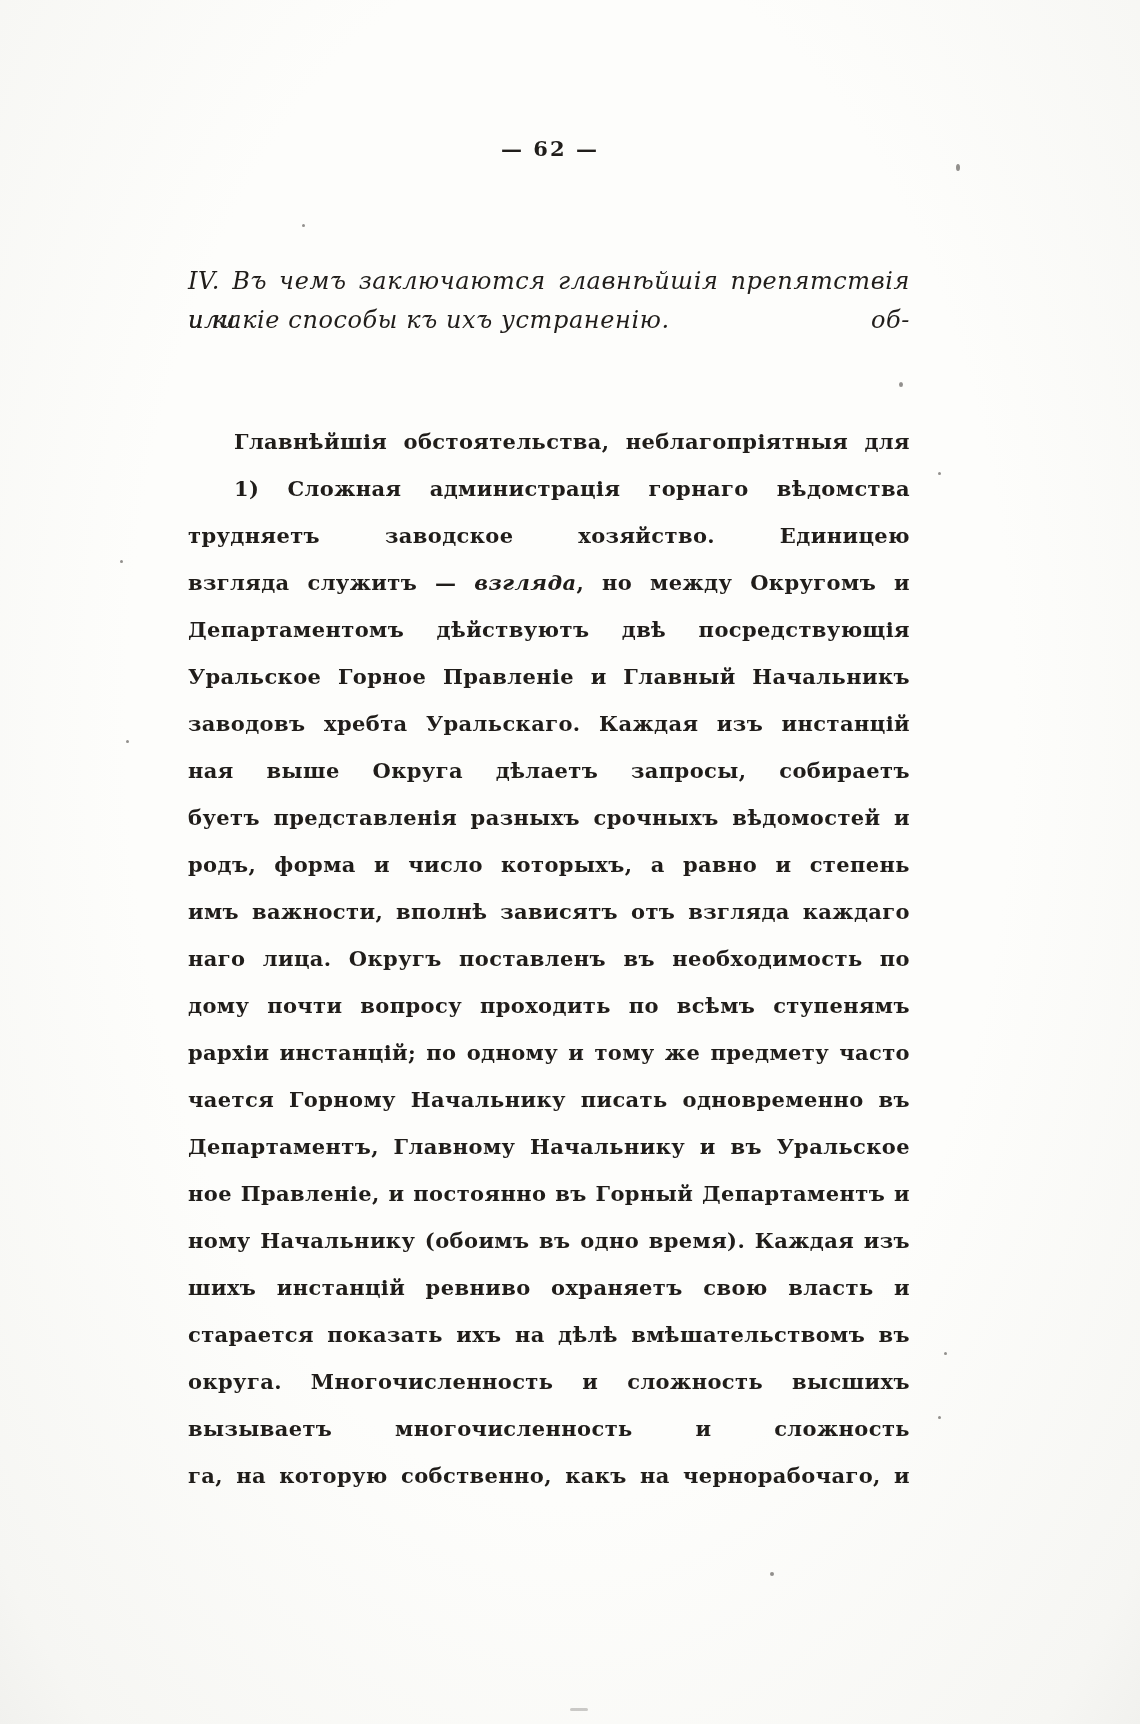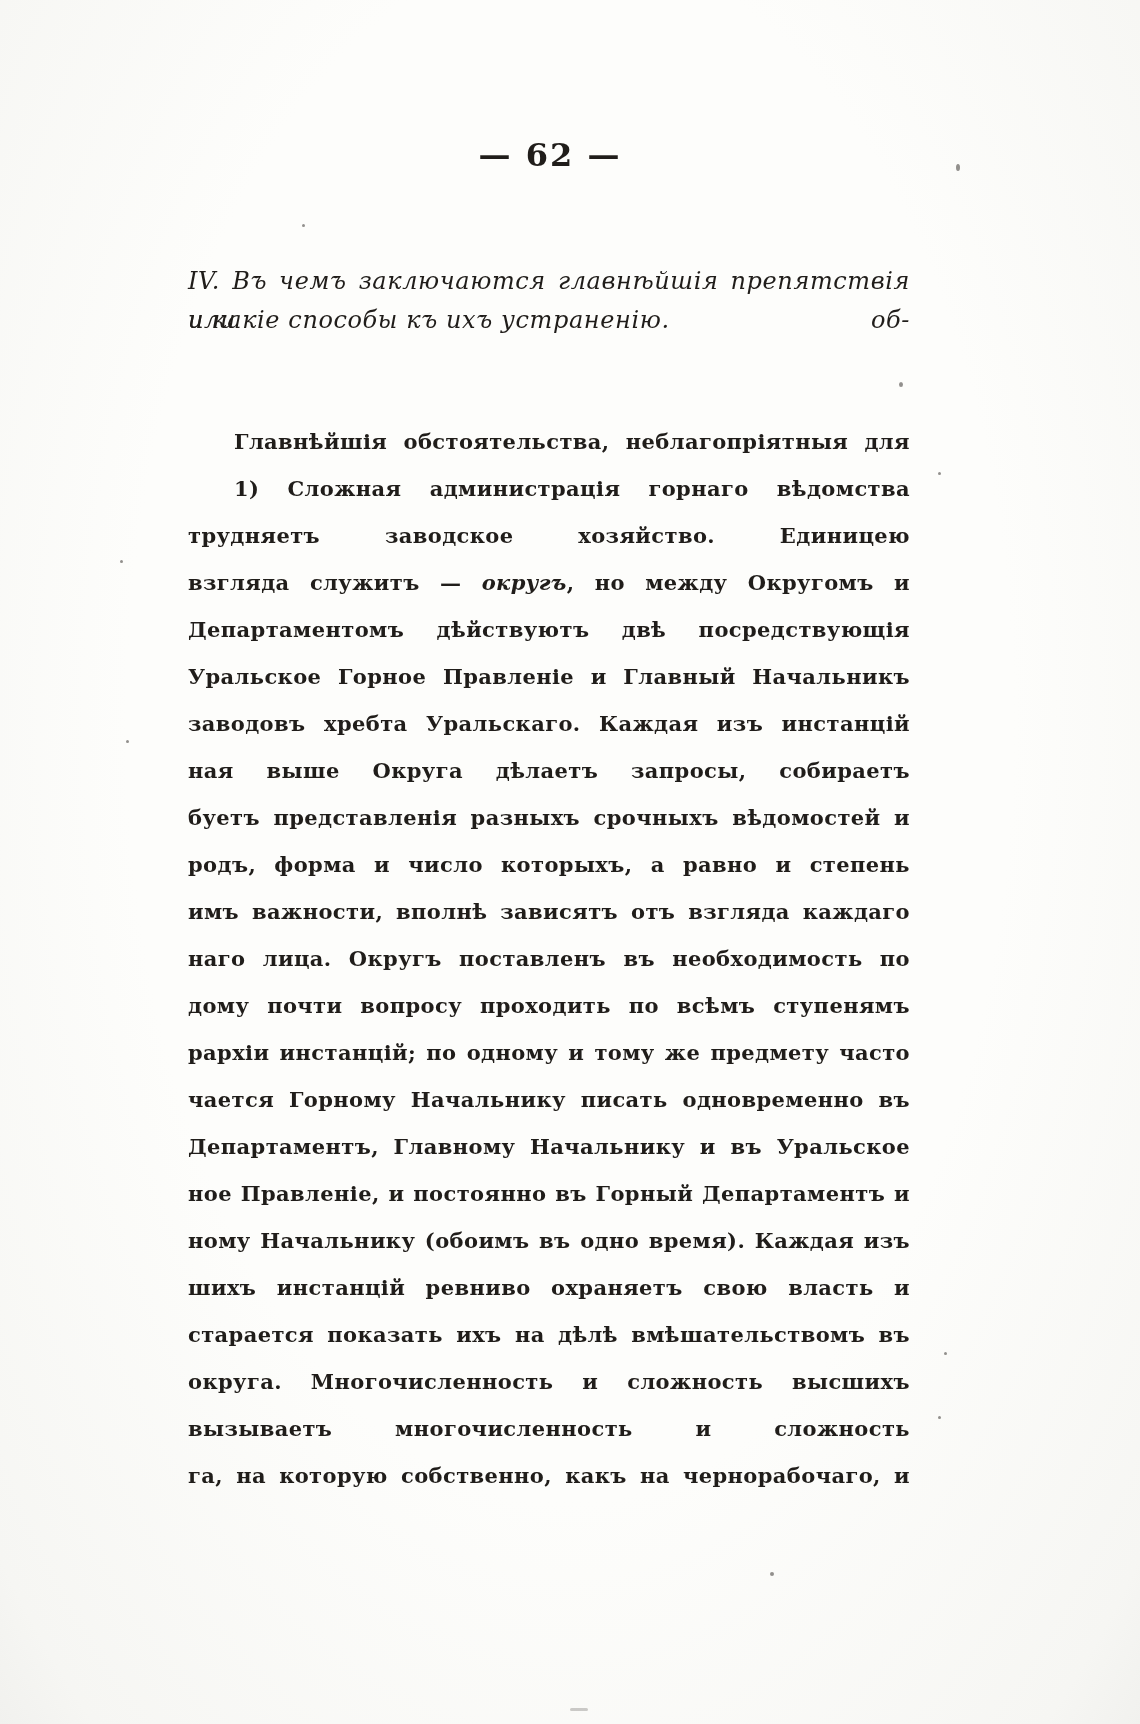--- a/index.html
+++ b/index.html
@@ -16,21 +16,21 @@
     background: radial-gradient(ellipse at 50% 42%, #fdfdfb 55%, #f6f6f3 92%, #f1f1ee 100%);
     overflow: hidden;
     color: #201d1a;
   }
   .page-number-row {
     position: absolute;
     left: 190px;
     top: 136px;
     width: 720px;
     text-align: center;
-    font-size: 32px;
+    font-size: 21px;
     font-weight: bold;
     letter-spacing: 2px;
   }
   .heading-block {
     position: absolute;
     left: 188px;
     top: 262px;
     width: 722px;
     font-style: italic;
     font-size: 24px;
@@ -78,21 +78,21 @@
 
   <div class="heading-block">
       <div class="heading-line justify">IV. Въ чемъ заключаются главнѣйшія препятствія или об-</div>
       <div class="heading-line center">и какіе способы къ ихъ устраненію.</div>
     </div>
 
   <div class="body-block">
       <div class="line indent">Главнѣйшія обстоятельства, неблагопріятныя для успѣха</div>
       <div class="line indent">1) Сложная администрація горнаго вѣдомства весьма за-</div>
       <div class="line">трудняетъ заводское хозяйство. Единицею горнозаводскаго хо-</div>
-      <div class="line"><span>взгляда служитъ — </span><span class="it">округъ</span><span>, но между Округомъ и Горнымъ</span></div>
+      <div class="line"><span>взгляда служитъ — </span><span class="it">взгляда</span><span>, но между Округомъ и Горнымъ</span></div>
       <div class="line">Департаментомъ дѣйствуютъ двѣ посредствующія инстанціи:</div>
       <div class="line">Уральское Горное Правленіе и Главный Начальникъ горныхъ</div>
       <div class="line">заводовъ хребта Уральскаго. Каждая изъ инстанцій поставлен-</div>
       <div class="line">ная выше Округа дѣлаетъ запросы, собираетъ свѣдѣнія, тре-</div>
       <div class="line">буетъ представленія разныхъ срочныхъ вѣдомостей и отчетовъ,</div>
       <div class="line">родъ, форма и число которыхъ, а равно и степень приписываемой</div>
       <div class="line">имъ важности, вполнѣ зависятъ отъ взгляда каждаго должност-</div>
       <div class="line">наго лица. Округъ поставленъ въ необходимость по каж-</div>
       <div class="line">дому почти вопросу проходить по всѣмъ ступенямъ этой іе-</div>
       <div class="line">рархіи инстанцій; по одному и тому же предмету часто слу-</div>

